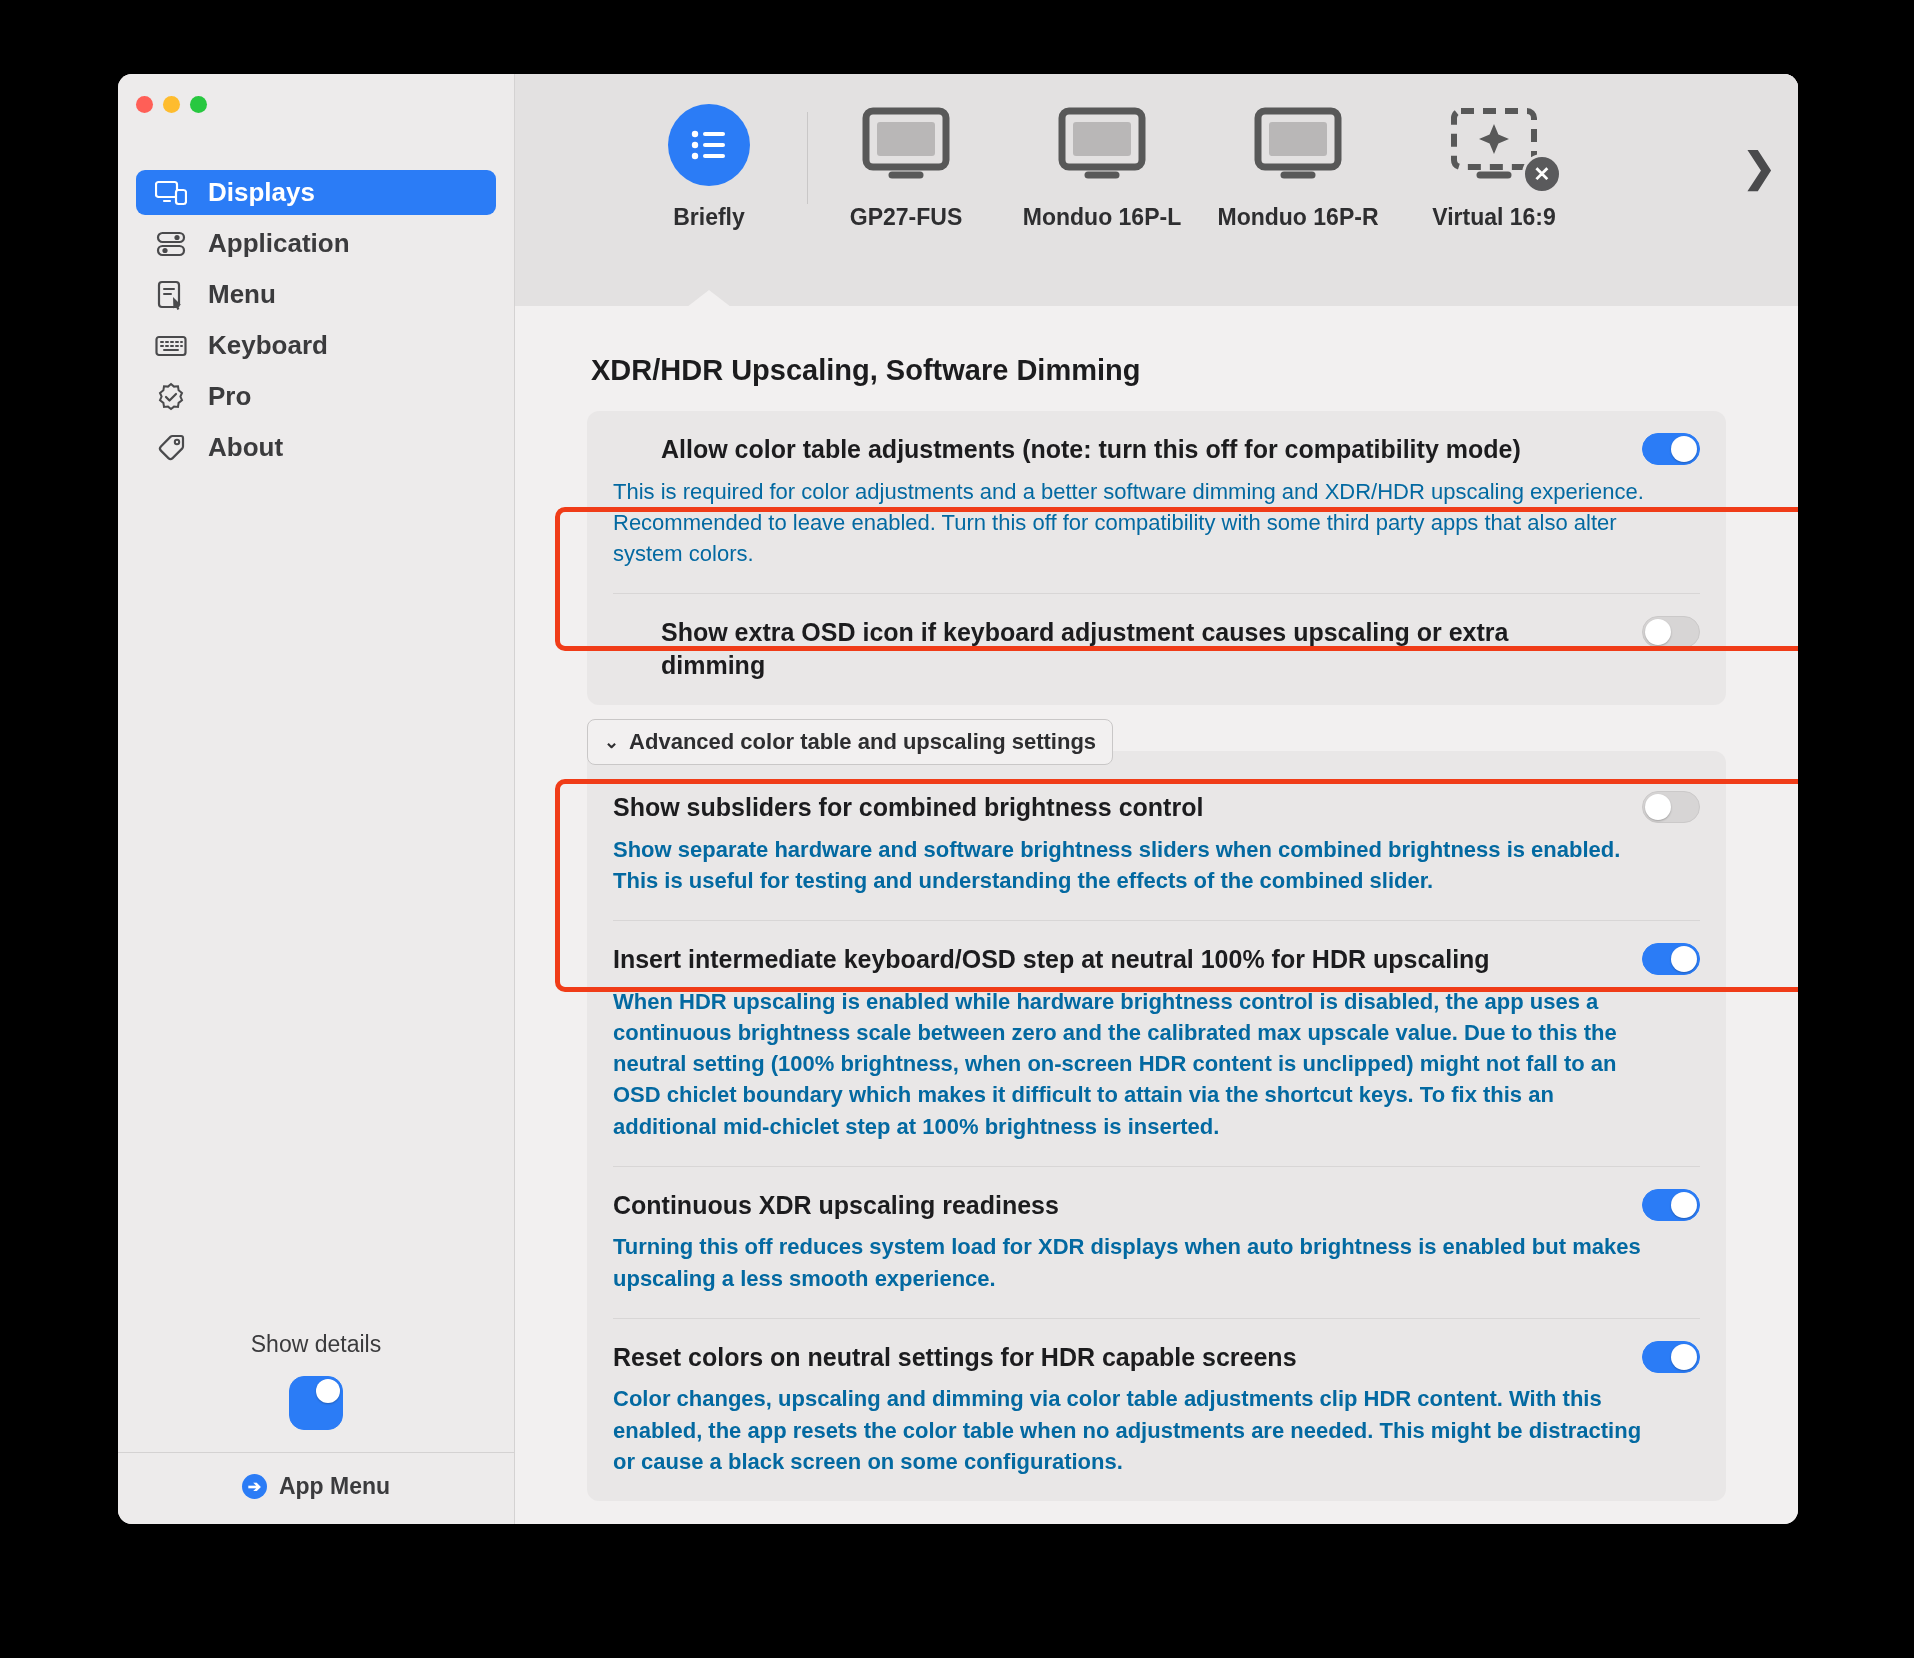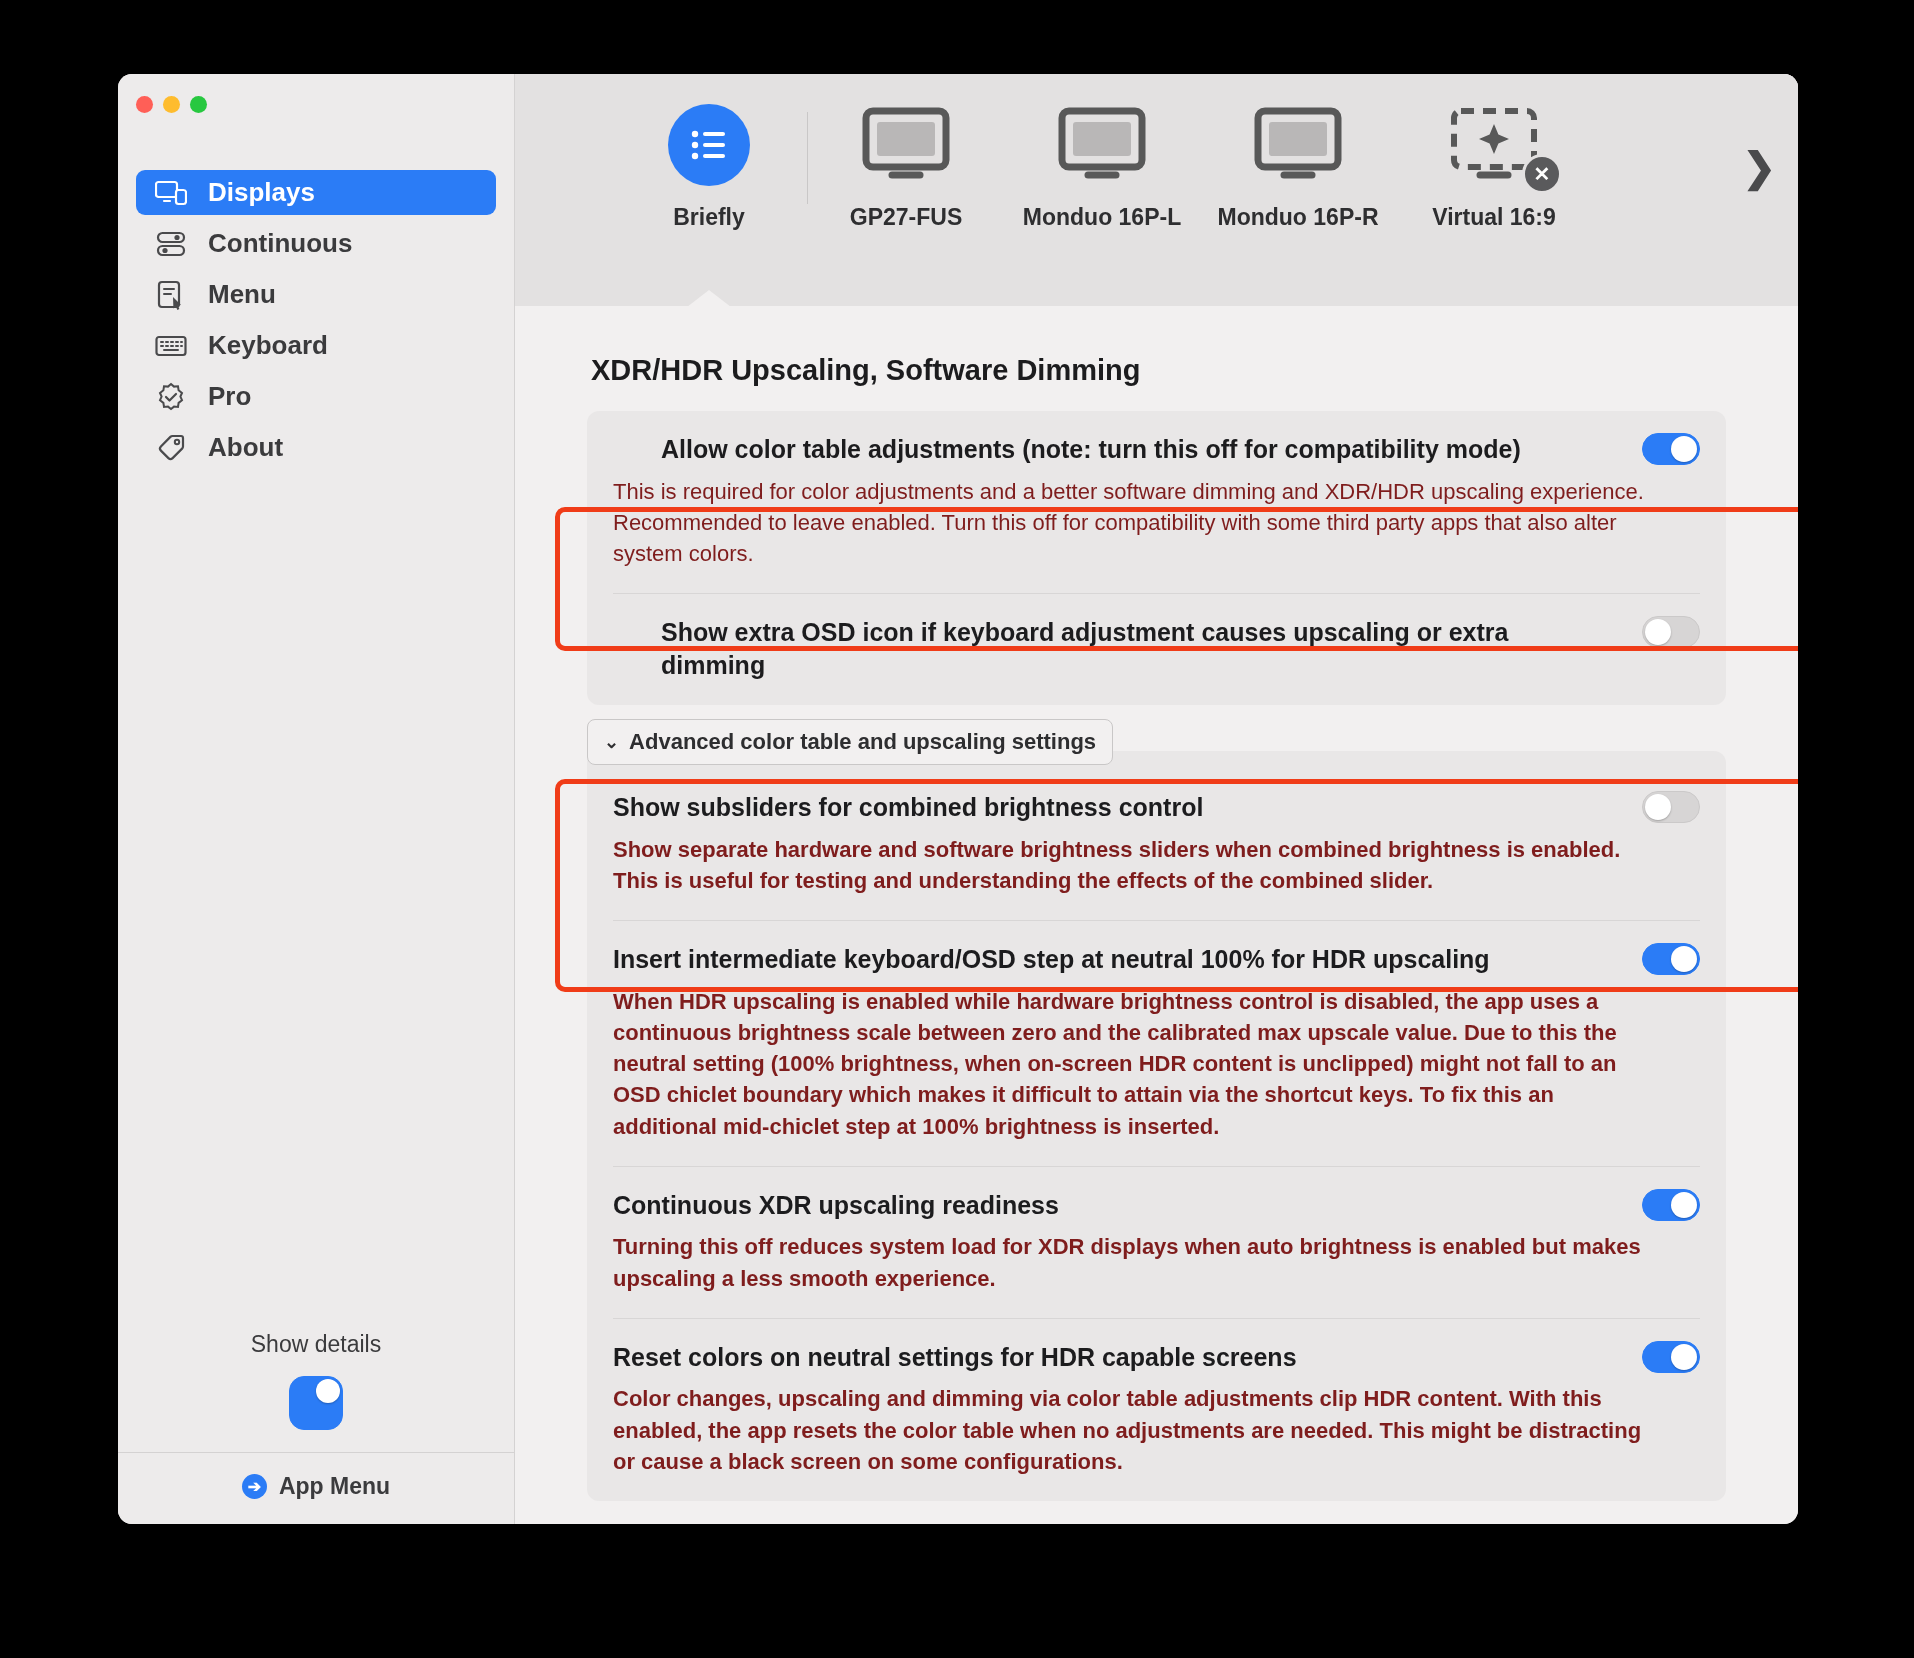--- a/index.html
+++ b/index.html
@@ -288,21 +288,21 @@
     gap: 24px;
   }
   .row-title {
     font-size: 25px;
     color: #1c1c1e;
     line-height: 1.3;
   }
   .row-title.strong { font-weight: bold; margin-left: 48px; }
   .row-desc {
     font-size: 22px;
-    color: #7f1d1d;
+    color: #0369a1;
     line-height: 1.42;
     margin-top: 10px;
     padding-right: 40px;
   }
   .hr {
     height: 1px;
     background: #d8d6d6;
     margin: 0 26px;
   }
 
@@ -362,21 +362,21 @@
 
         <div class="nav-item">
           <span class="nav-icon">
             <svg width="30" height="28" viewBox="0 0 30 28" fill="none">
               <rect x="2" y="3" width="26" height="9" rx="4.5" stroke="#4a4a4c" stroke-width="2.2"></rect>
               <circle cx="21" cy="7.5" r="2.6" fill="#4a4a4c"></circle>
               <rect x="2" y="16" width="26" height="9" rx="4.5" stroke="#4a4a4c" stroke-width="2.2"></rect>
               <circle cx="9" cy="20.5" r="2.6" fill="#4a4a4c"></circle>
             </svg>
           </span>
-          <span>Continuous</span>
+          <span>Application</span>
         </div>
 
         <div class="nav-item">
           <span class="nav-icon">
             <svg width="30" height="30" viewBox="0 0 30 30" fill="none">
               <rect x="3" y="2" width="20" height="25" rx="3" stroke="#4a4a4c" stroke-width="2.2"></rect>
               <path d="M8 9h10M8 14h7" stroke="#4a4a4c" stroke-width="2" stroke-linecap="round"></path>
               <path d="M17 17l8 8-3.2.6 1.6 3.4-2 .9-1.6-3.5-2.4 2.2z" fill="#4a4a4c"></path>
             </svg>
           </span>

